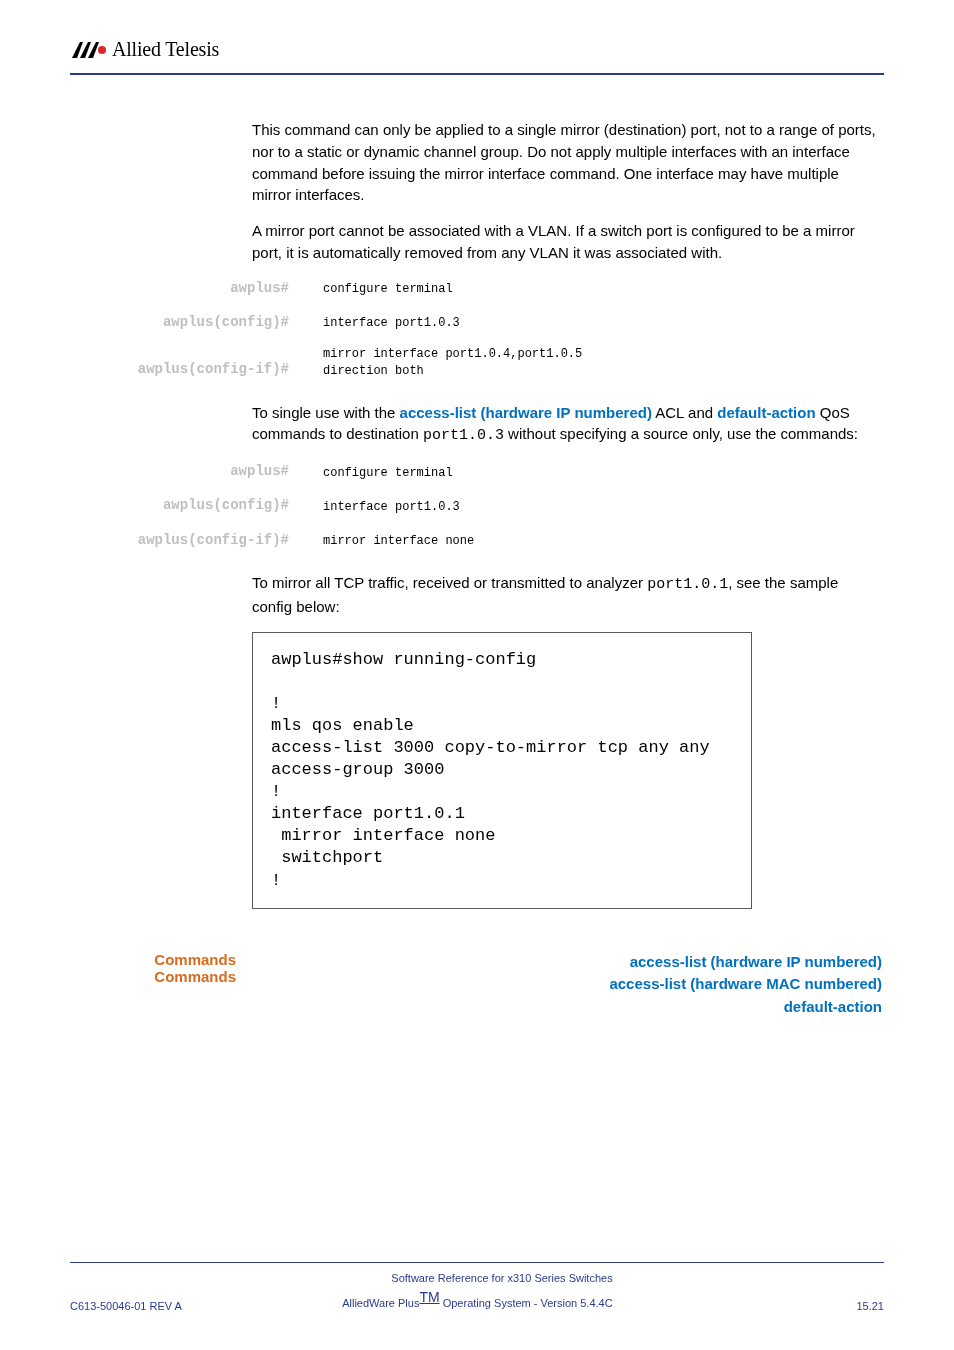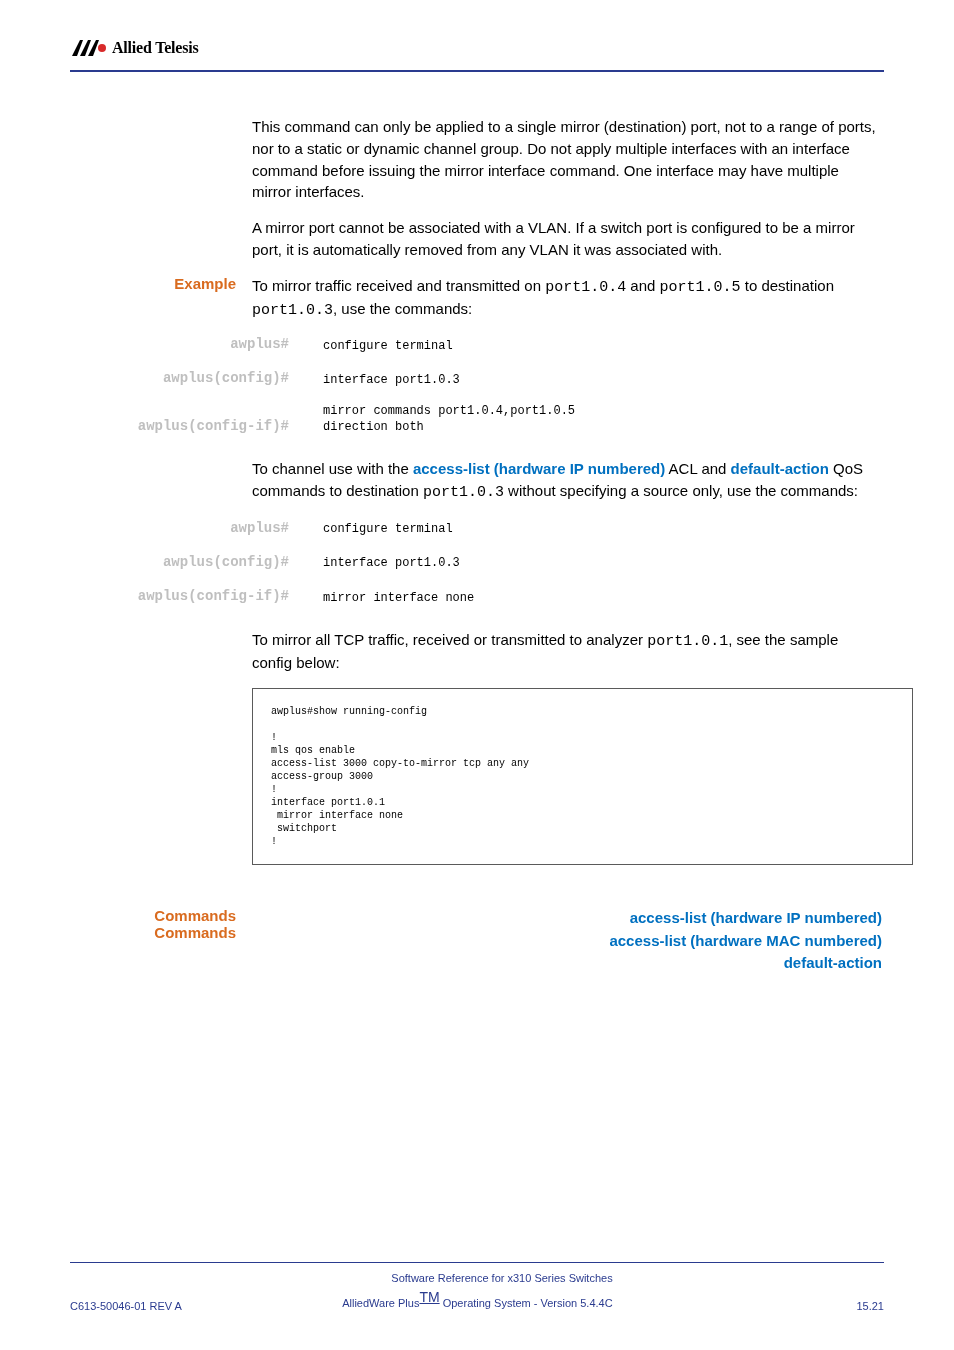--- a/index.html
+++ b/index.html
@@ -1,34 +1,34 @@
 <!DOCTYPE html>
 <html><head>
 <meta charset="utf-8">
 <style>
   * { box-sizing: border-box; margin: 0; padding: 0; }
   html, body { width: 954px; height: 1350px; background: #fff; font-family: "Segoe UI", "Myriad Pro", Arial, sans-serif; color: #000; }
   .page { position: relative; width: 954px; height: 1350px; padding: 38px 70px 0 70px; }
   .header-rule { border-top: 2px solid #2a3b8f; margin-top: 12px; }
   .logo-row { display: flex; align-items: center; }
   .logo-mark { display: inline-flex; align-items: center; }
-  .logo-text { font-family: Georgia, "Times New Roman", serif; font-weight: 700; font-size: 16px; letter-spacing: -0.2px; color: #000; margin-left: 2px; }
+  .logo-text { font-family: Georgia, "Times New Roman", serif; font-weight: 400; font-size: 20px; letter-spacing: -0.2px; color: #000; margin-left: 2px; }
   .content { margin-top: 44px; }
   .indent-main { margin-left: 182px; max-width: 630px; font-size: 15px; line-height: 1.45; }
   .para { margin-bottom: 14px; }
   .mono { font-family: "Courier New", monospace; }
   .row { display: flex; margin-bottom: 6px; margin-top: 6px; }
   .label-col { width: 182px; text-align: right; padding-right: 16px; font-weight: 700; color: #d96b1f; font-size: 15px; flex-shrink: 0; }
   .body-col { flex: 1; font-size: 15px; line-height: 1.45; max-width: 630px; }
   .link { color: #0070c0; font-weight: 700; text-align: right; }
   .cmd-table { margin: 12px 0 22px 60px; }
   .cmd-row { display: flex; align-items: flex-end; margin-bottom: 14px; gap: 28px; }
   .cmd-prompt { width: 165px; text-align: right; font-family: "Courier New", monospace; font-weight: 700; color: #bfbfbf; font-size: 14px; padding-right: 6px; flex-shrink: 0; }
   .cmd-text { font-family: "Courier New", monospace; font-size: 12px; color: #000; white-space: pre; line-height: 1.4; }
-  .config-box { margin-left: 182px; width: 661px; border: 1px solid #5a5a5a; padding: 16px 18px; font-family: "Courier New", monospace; font-size: 10px; line-height: 1.3; white-space: pre; margin-top: 4px; margin-bottom: 42px; }
+  .config-box { margin-left: 182px; width: 500px; border: 1px solid #5a5a5a; padding: 16px 18px; font-family: "Courier New", monospace; font-size: 17px; line-height: 1.3; white-space: pre; margin-top: 4px; margin-bottom: 42px; }
   .related-block { margin-top: 0; }
   .related-lines .link { display: block; line-height: 1.5; }
   .footer { position: absolute; bottom: 38px; left: 70px; right: 70px; }
   .footer-rule { border-top: 1px solid #2a3b8f; }
   .footer-inner { display: flex; justify-content: space-between; align-items: flex-end; font-size: 11px; color: #2a3b8f; margin-top: 8px; }
   .footer-left { flex: 1; }
   .footer-center { flex: 1; text-align: right; line-height: 1.45; }
   .footer-right { flex: 1; text-align: right; }
   sup { font-size: 14px; text-decoration: underline; }
 </style>
@@ -48,45 +48,39 @@
     </span>
     <span class="logo-text">Allied Telesis</span>
   </div>
   <div class="header-rule"></div>
 
   <div class="content">
 
     <div class="indent-main para">This command can only be applied to a single mirror (destination) port, not to a range of ports, nor to a static or dynamic channel group. Do not apply multiple interfaces with an interface command before issuing the mirror interface command. One interface may have multiple mirror interfaces.</div>
     <div class="indent-main para">A mirror port cannot be associated with a VLAN. If a switch port is configured to be a mirror port, it is automatically removed from any VLAN it was associated with.</div>
 
-    <div class="row">
-      <div class="label-col">Example</div>
-      <div class="body-col">
-        <span>To mirror traffic received and transmitted on </span><span class="mono">port1.0.4</span><span> and </span><span class="mono">port1.0.5</span><span> to destination </span><span class="mono">port1.0.3</span><span>, use the commands:</span>
-      </div>
-    </div>
 
     <div class="indent-main cmd-table">
       <div class="cmd-row">
         <div class="cmd-prompt">awplus#</div>
         <div class="cmd-text">configure terminal</div>
       </div>
       <div class="cmd-row">
         <div class="cmd-prompt">awplus(config)#</div>
         <div class="cmd-text">interface port1.0.3</div>
       </div>
       <div class="cmd-row">
         <div class="cmd-prompt">awplus(config-if)#</div>
-        <div class="cmd-text">mirror commands port1.0.4,port1.0.5 
+        <div class="cmd-text">mirror interface port1.0.4,port1.0.5 
 direction both</div>
       </div>
     </div>
 
     <div class="indent-main para">
-      <span>To channel use with the </span><span class="link">access-list (hardware IP numbered)</span><span> ACL and </span><span class="link">default-action</span><span> QoS commands to destination </span><span class="mono">port1.0.3</span><span> without specifying a source only, use the commands:</span>
+      <span>To single use with the </span><span class="link">access-list (hardware IP numbered)</span><span> ACL and </span><span class="link">default-action</span><span> QoS commands to destination </span><span class="mono">port1.0.3</span><span> without specifying a source only, use the commands:</span>
     </div>
 
     <div class="indent-main cmd-table">
       <div class="cmd-row">
         <div class="cmd-prompt">awplus#</div>
         <div class="cmd-text">configure terminal</div>
       </div>
       <div class="cmd-row">
         <div class="cmd-prompt">awplus(config)#</div>
         <div class="cmd-text">interface port1.0.3</div>

